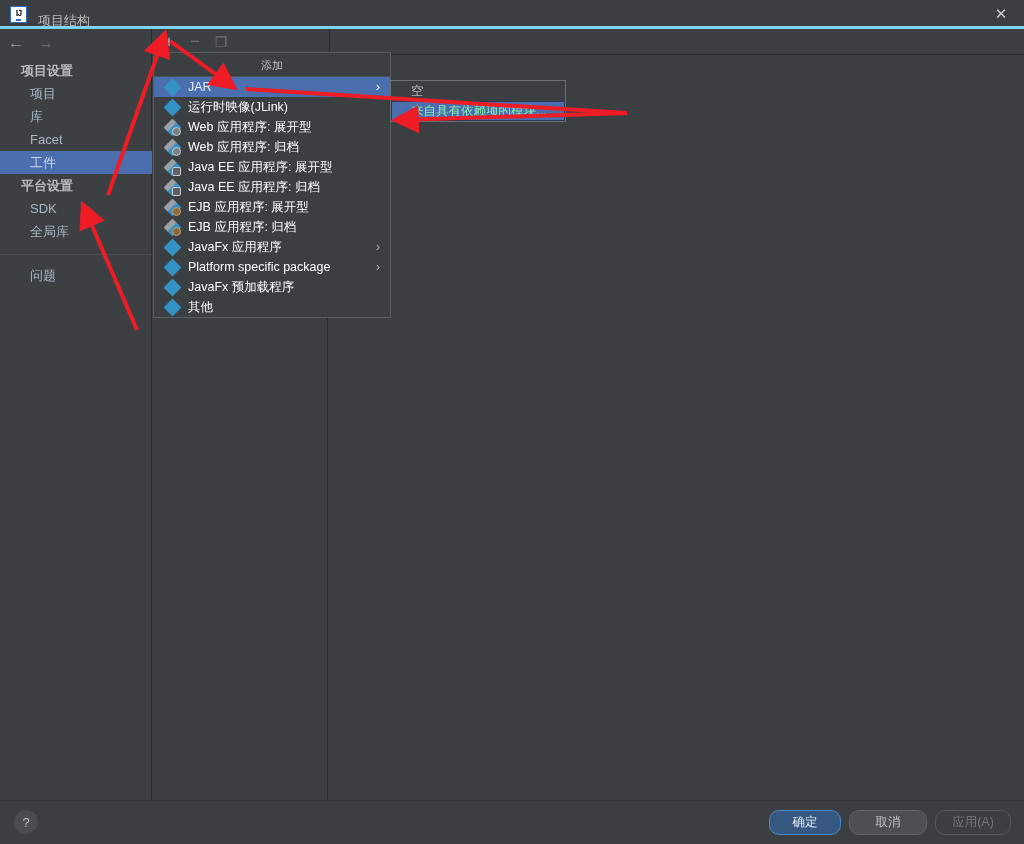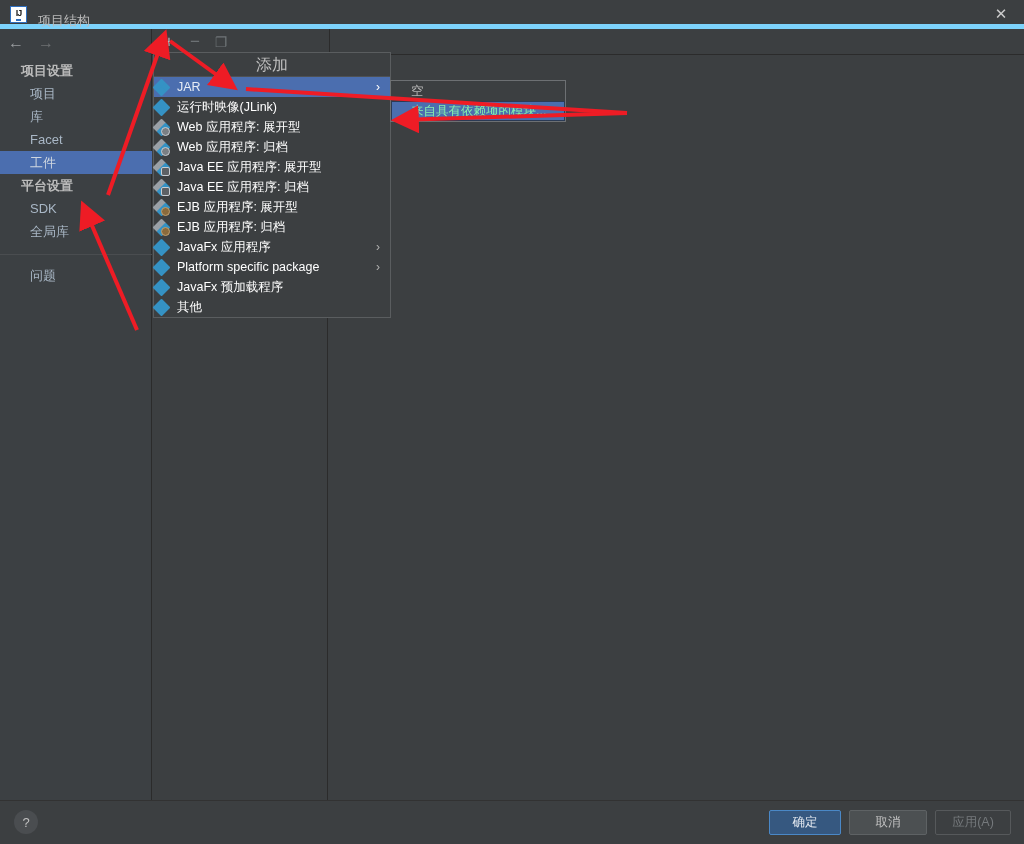--- a/index.html
+++ b/index.html
@@ -8,21 +8,21 @@
     background: #3c3f41;
     font-family: "Liberation Sans", "DejaVu Sans", sans-serif;
     overflow: hidden;
   }
   #root { position: relative; width: 1024px; height: 844px; }
 
   
   .titlebar {
     position: absolute; left: 0; top: 0; width: 1024px; height: 29px;
     background: #3c3f41;
-    border-bottom: 5px solid #7dd3fc;
+    border-bottom: 3px solid #7dd3fc;
   }
   .app-logo {
     position: absolute; left: 10px; top: 6px; width: 17px; height: 17px;
     background: #ffffff; border: 1px solid #2f6fbf;
     display: flex; align-items: center; justify-content: center;
   }
   .app-logo-text {
     font-size: 9px; font-weight: bold; color: #1b1b1b;
     letter-spacing: -1px; line-height: 9px;
     border-bottom: 2px solid #2f6fbf; padding-bottom: 1px;
@@ -92,26 +92,26 @@
 
   
   .popup {
     position: absolute; left: 153px; top: 52px; width: 238px;
     background: #3c3f41;
     border: 1px solid #5a5d5f;
     z-index: 40;
   }
   .popup-title {
     height: 24px; line-height: 24px; text-align: center;
-    font-size: 16px; color: #bfbfbf;
+    font-size: 11px; color: #bfbfbf;
     border-bottom: 1px solid #4e5154;
   }
   .menu-item {
     height: 20px; display: flex; align-items: center;
-    padding-left: 0; cursor: pointer; position: relative;
+    padding-left: 11px; cursor: pointer; position: relative;
   }
   .menu-item.selected { background: #4b6eaf; }
   .menu-label { font-size: 12.5px; color: #ffffff; margin-left: 8px; }
   .menu-item.selected .menu-label { color: #e6ecf5; }
   .submenu-arrow {
     position: absolute; right: 10px; top: 3px;
     font-size: 12px; color: #b0b0b0; line-height: 14px;
   }
   .menu-item.selected .submenu-arrow { color: #ffffff; }
 
@@ -158,21 +158,21 @@
   }
   .help-btn {
     position: absolute; left: 14px; top: 9px; width: 24px; height: 24px;
     border-radius: 50%; background: #4a4d50;
     display: flex; align-items: center; justify-content: center;
     font-size: 13px; color: #c0c0c0; cursor: pointer;
   }
   .dlg-btn {
     position: absolute; top: 9px; height: 25px;
     display: flex; align-items: center; justify-content: center;
-    font-size: 12.5px; border-radius: 2px; cursor: pointer;
+    font-size: 12.5px; border-radius: 10px; cursor: pointer;
   }
   .dlg-btn.primary {
     left: 769px; width: 72px; background: #365880;
     border: 1px solid #4a88c7; color: #e3e8ef;
   }
   .dlg-btn.normal {
     left: 849px; width: 78px; background: #4c5052;
     border: 1px solid #5e6264; color: #c4c4c4;
   }
   .dlg-btn.disabled {

